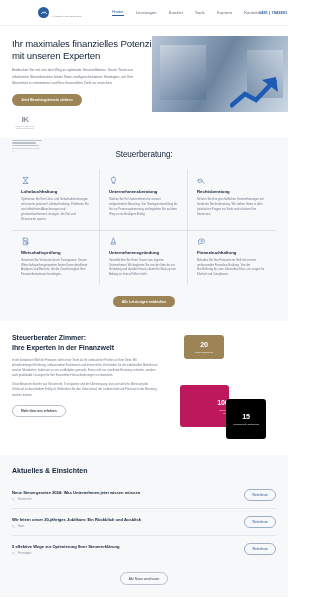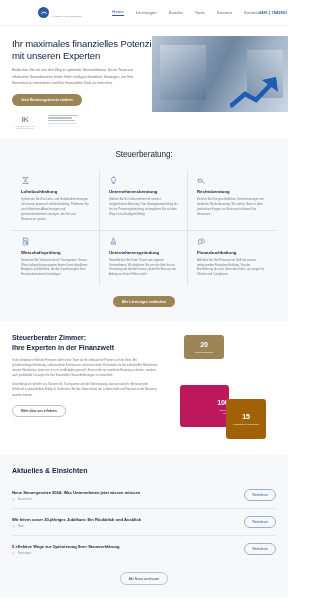--- a/index.html
+++ b/index.html
@@ -47,21 +47,21 @@
   .hero-body {
     margin-top: 6px; width: 132px;
     font-size: 3.5px; color:#68727f; line-height: 1.75;
   }
   .hero-btn {
     margin-top: 8px; display:inline-block;
     background:#9d8456; color:#fff;
     font-size: 3.4px; font-weight:600;
     padding: 4px 9px; border-radius: 10px; letter-spacing:.1px;
   }
-  .hero-logos { margin-top:9px; display:flex; gap:10px; align-items:flex-start;}
+  .hero-logos { margin-top:9px; display:flex; gap:10px; align-items:flex-start;flex-direction:column;}
   .logo-box { width:26px; }
   .logo-glyph { height:9px; display:flex; align-items:center; justify-content:center; color:#8b949f; font-size:8px; font-weight:700; letter-spacing:-.5px;}
   .logo-cap { font-size:1.9px; color:#a3acb7; text-align:center; line-height:1.35; margin-top:1px;}
   .logo-box2 { width:30px; }
   .logo-bars { display:flex; flex-direction:column; gap:1.2px; }
   .logo-bar { height:1.4px; background:#b9c1cb; border-radius:1px; }
 
   .hero-img {
     position:absolute; right:0; top:10px;
     width: 136px; height: 76px;
@@ -113,21 +113,21 @@
   .stat {
     position:absolute; border-radius:3px;
     display:flex; flex-direction:column; align-items:center; justify-content:center;
     color:#fff; text-align:center; padding:3px;
   }
   .stat-num { font-size:7.2px; font-weight:700; letter-spacing:-.2px; }
   .stat-lbl { font-size:2.5px; opacity:.92; line-height:1.35; margin-top:2px; }
   .stat-a { left:16px; top:2px;  width:40px; height:24px; background:#9d8456; }
   .stat-b { left:60px; top:20px; width:40px; height:40px; background:#2a5b9c; }
   .stat-c { left:12px; top:52px; width:32px; height:42px; background:#be185d;padding-left:46px; }
-  .stat-d { left:58px; top:66px; width:40px; height:40px; background:#a16207; }
+  .stat-d { left:58px; top:66px; width:40px; height:40px; background:#000000; }
 
   
   .news { background:#f7f8fa; padding: 12px 12px 12px 12px; }
   .news-title { font-size:7px; font-weight:700; color:#14243a; }
   .news-list { margin-top:8px; }
   .news-row {
     display:flex; align-items:center; gap:6px;
     padding: 7px 0; border-bottom:.6px solid #e2e6ec;
   }
   .news-row:last-child { border-bottom:none; }

